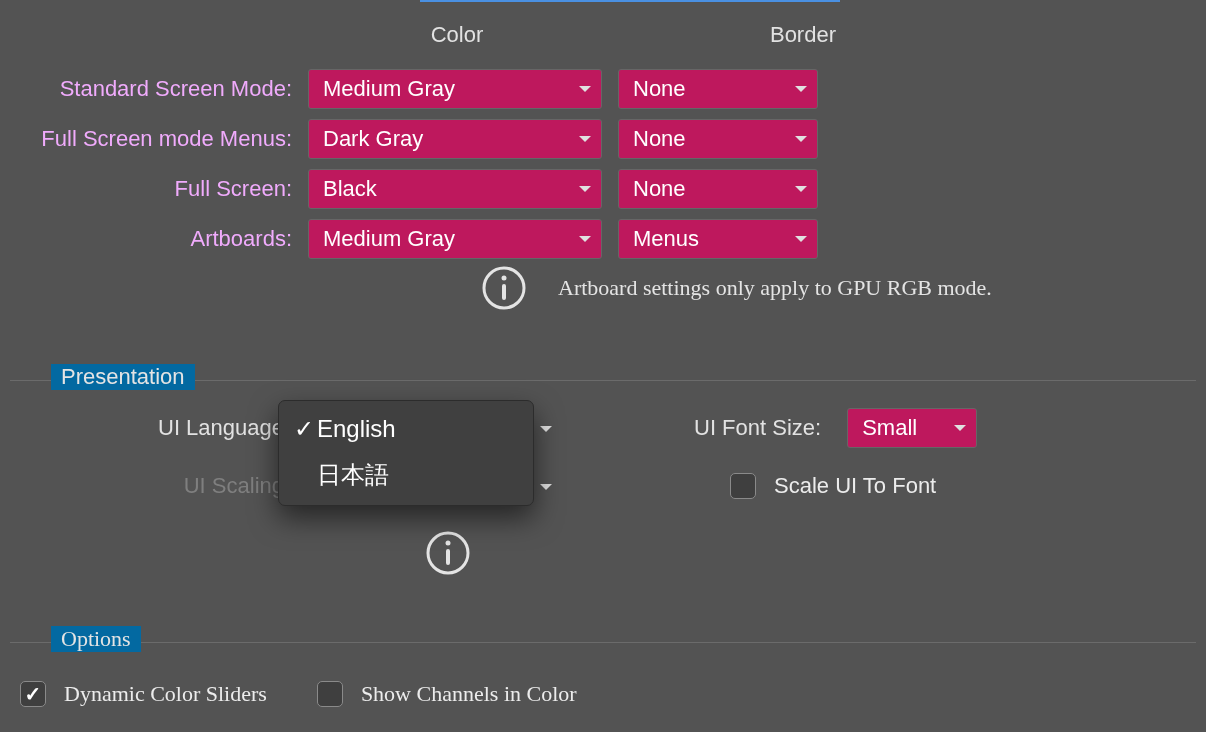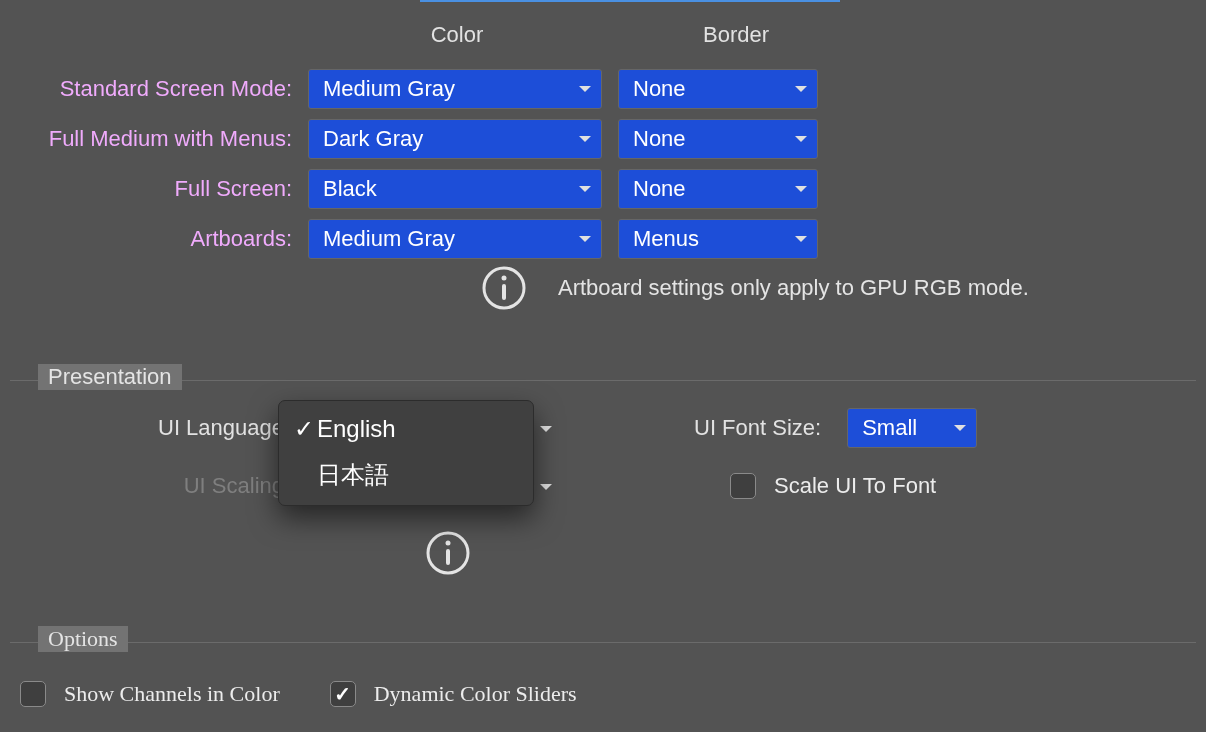--- a/index.html
+++ b/index.html
@@ -22,21 +22,21 @@
 
   
   .header-row {
     position: absolute;
     left: 310px; top: 22px;
     display: flex;
     gap: 32px;
     color: #e2e2e2;
   }
   .hdr-color { width: 294px; text-align: center; }
-  .hdr-border { width: 200px; text-align: center; }
+  .hdr-border { width: 200px; text-align: right; }
 
   .modes {
     position: absolute;
     left: 0; top: 64px;
     width: 825px;
   }
   .mode-row {
     display: flex;
     align-items: center;
     gap: 16px;
@@ -45,21 +45,21 @@
   .mode-label {
     width: 292px;
     text-align: right;
     color: #f0abfc;
   }
 
   .dropdown {
     display: flex;
     align-items: center;
     justify-content: space-between;
-    background: #1d4ed8;
+    background: #be185d;
     border: 1px solid #666;
     border-radius: 3px;
     height: 40px;
     padding: 0 10px 0 14px;
     color: #fff;
     cursor: default;
   }
   .dropdown.color { width: 294px; }
   .dropdown.border { width: 200px; gap: 28px; }
   .dropdown.size { width: 130px; }
@@ -71,32 +71,32 @@
     border-top: 6px solid #e0e0e0;
   }
 
   .info-row {
     position: absolute;
     left: 480px; top: 264px;
     display: flex;
     align-items: center;
     gap: 30px;
   }
-  .info-text { color: #e4e4e4; }
+  .info-text { color: #e4e4e4; font-family: Liberation Serif, serif; }
 
   
   .group {
     position: absolute;
     border-top: 1px solid #6b6b6b;
   }
   .group-title {
     position: absolute;
     top: -17px;
-    left: 28px;
-    background: #737373;
+    left: 41px;
+    background: #0369a1;
     padding: 0 10px;
     color: #e4e4e4;
   }
 
   .presentation-group {
     left: 10px; top: 380px;
     width: 1186px; height: 232px;
   }
 
   .options-group {
@@ -219,21 +219,21 @@
     <div class="dropdown color">
       <span>Medium Gray</span>
       <span class="chevron"></span>
     </div>
     <div class="dropdown border">
       <span>None</span>
       <span class="chevron"></span>
     </div>
   </div>
   <div class="mode-row">
-    <div class="mode-label">Full Medium with Menus:</div>
+    <div class="mode-label">Full Screen mode Menus:</div>
     <div class="dropdown color">
       <span>Dark Gray</span>
       <span class="chevron"></span>
     </div>
     <div class="dropdown border">
       <span>None</span>
       <span class="chevron"></span>
     </div>
   </div>
   <div class="mode-row">
@@ -316,21 +316,21 @@
     <span class="lang-check"></span>
     <span>日本語</span>
   </div>
 </div>
 
 <div class="group options-group">
   <div class="group-title">Options</div>
 
   <div class="opt-row">
     <div class="check-pair">
+      <span class="checkbox checked"></span>
+      <span>Dynamic Color Sliders</span>
+    </div>
+    <div class="check-pair">
       <span class="checkbox"></span>
       <span>Show Channels in Color</span>
     </div>
-    <div class="check-pair">
-      <span class="checkbox checked"></span>
-      <span>Dynamic Color Sliders</span>
-    </div>
   </div>
 </div>
 
 </body></html>

